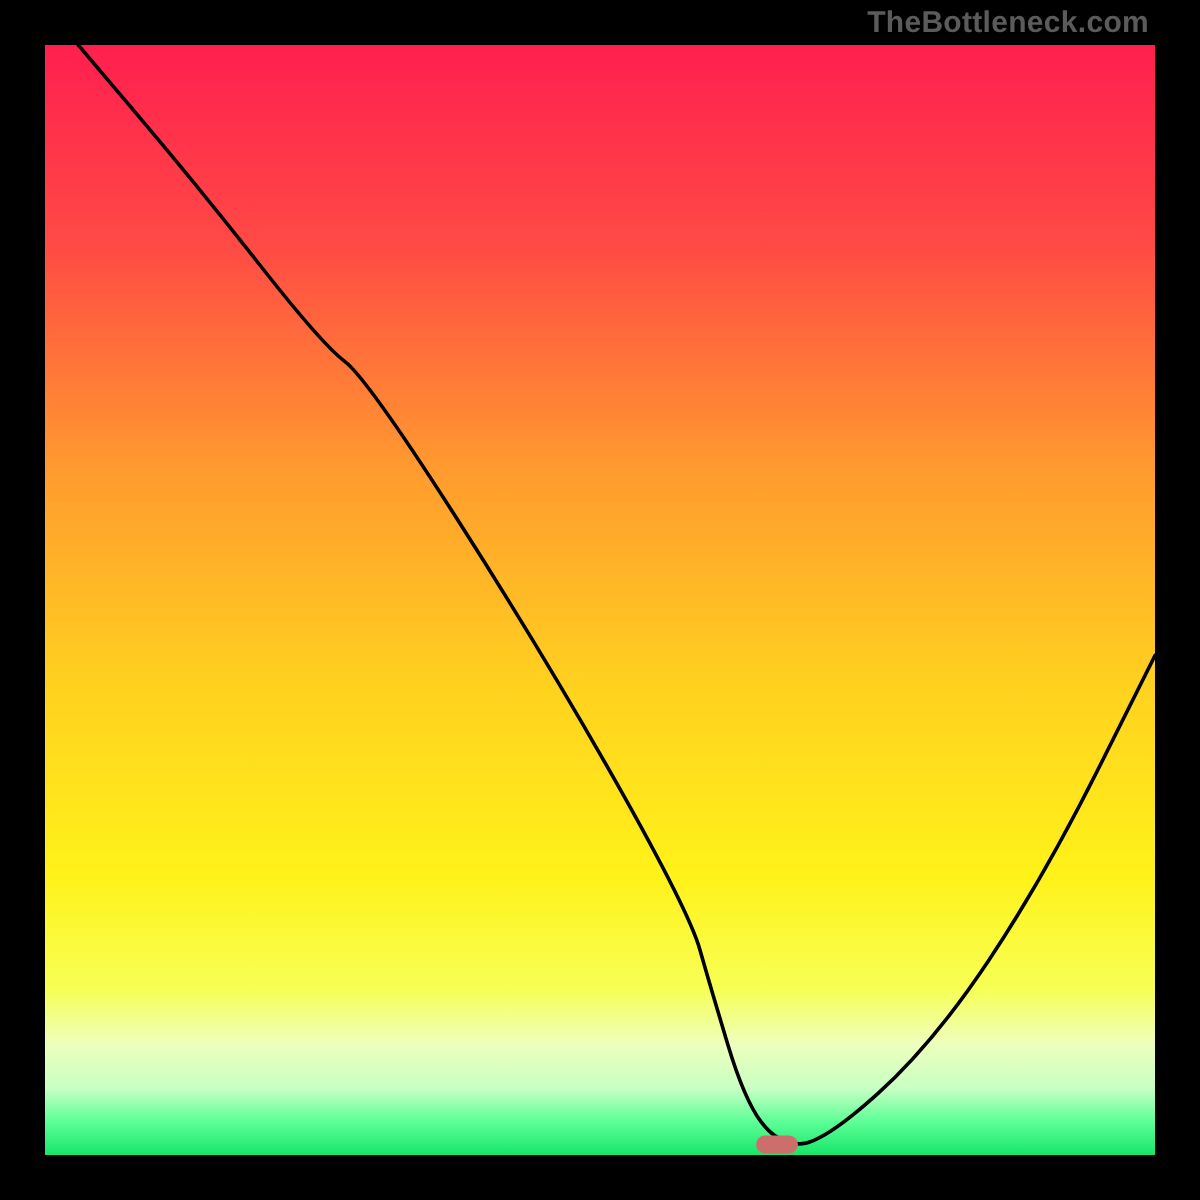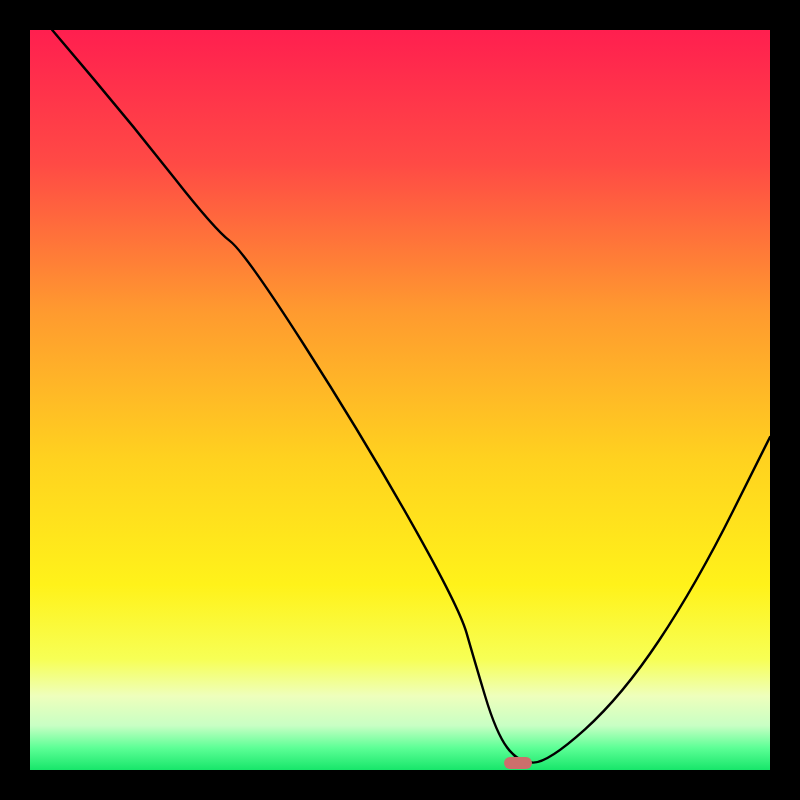--- a/index.html
+++ b/index.html
@@ -56,20 +56,21 @@
     font-size: 20px;
     font-weight: 600;
     color: #5b5b5b;
     letter-spacing: 0.2px;
   }
 </style>
 </head>
 <body>
 
 <div class="frame">
+  <div class="watermark">TheBottleneck.com</div>
   <div class="plot">
     <div class="grad" id="grad" style="background: linear-gradient(rgb(255, 31, 79) 0%, rgb(255, 74, 69) 18%, rgb(255, 154, 47) 38%, rgb(255, 210, 31) 58%, rgb(255, 242, 26) 75%, rgb(247, 255, 85) 85%, rgb(238, 255, 188) 90%, rgb(200, 255, 196) 94%, rgb(93, 255, 150) 97%, rgb(23, 230, 106) 100%);"></div>
     <svg class="curve" viewBox="0 0 740 740" preserveAspectRatio="none">
       <path id="curvePath" d="M 22.2 0 Q 22.2 0 62.900000000000006 48.10000000000002 Q 103.60000000000001 96.20000000000005 144.3 148.00000000000006 Q 185 199.80000000000007 199.8 210.90000000000003 Q 214.6 222 273.8 314.5 Q 333 407 381.1 492.1 Q 429.2 577.2 436.6 603.1 Q 444 629 455.1 666 Q 466.2 703 477.3 717.8 Q 488.40000000000003 732.6 503.20000000000005 732.6 Q 518 732.6 555 699.3 Q 592 666 629 610.5 Q 666 555 703 481 T 740 407" fill="none" stroke="#000" stroke-width="2.4" stroke-linecap="round" stroke-linejoin="round"></path>
     </svg>
     <div class="marker" id="marker" style="left: 488.4px; top: 732.6px;"></div>
   </div>
 </div>
 
 </body></html>

